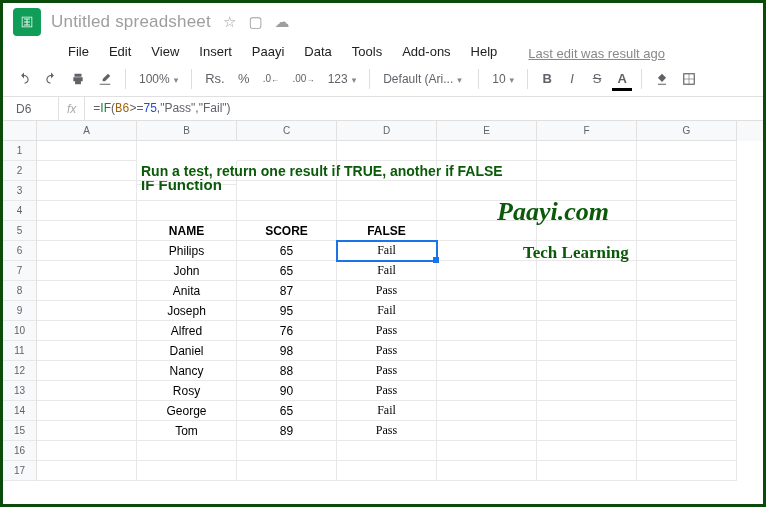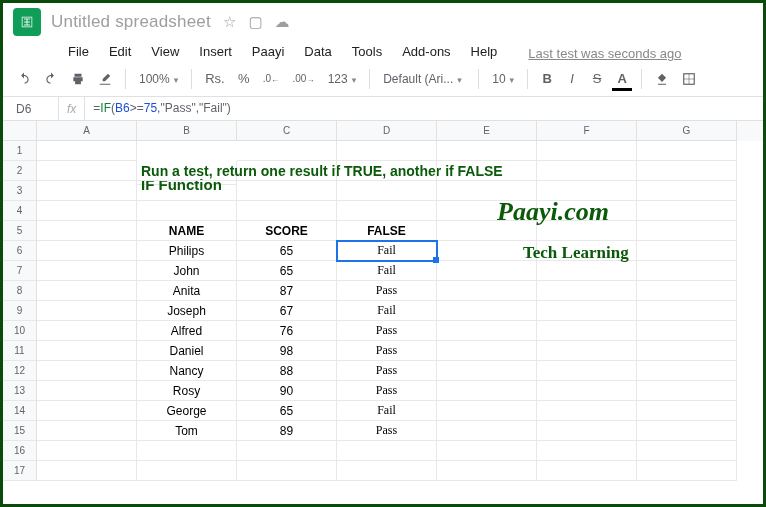--- a/index.html
+++ b/index.html
@@ -16,21 +16,21 @@
   .menubar .last-edit { margin-left: 20px; color: #888; text-decoration: underline; cursor: pointer; }
   .toolbar { display: flex; align-items: center; padding: 4px 10px; height: 36px; gap: 5px; border-bottom: 1px solid #e0e0e0; font-size: 13px; color: #5f6368;}
   .toolbar .sep { width:1px; height:20px; background:#ddd; margin:0 4px;}
   .toolbar .btn { padding: 3px 4px; cursor:pointer; display:flex;align-items:center;justify-content:center;min-width:20px;}
   .toolbar select, .toolbar .dd { border:none; background:none; font-size:12px; color:#5f6368; padding:2px 4px; cursor:pointer;}
   .dd::after{content:"▾"; font-size:9px; margin-left:4px; color:#888;}
   .formulabar { display:flex; align-items:center; height:24px; border-bottom:1px solid #e0e0e0; font-size:12px; color:#5f6368;}
   .name-box { width:56px; padding:0 13px; border-right:1px solid #e0e0e0; height:100%; display:flex;align-items:center;}
   .fx-label { padding:0 8px; font-style:italic; color:#aaa; border-right:1px solid #e0e0e0; height:100%; display:flex;align-items:center;}
   .formula-content { padding:0 8px; font-family: "Courier New", monospace; font-size:12px;}
-  .formula-content .fn{color:#15803d;} .formula-content .ref{color:#1d4ed8;} .formula-content .num{color:#1d4ed8;}
+  .formula-content .fn{color:#15803d;} .formula-content .ref{color:#a16207;font-family:Liberation Mono, monospace;} .formula-content .num{color:#1d4ed8;}
   .grid { display:flex; height: calc(100% - 34px - 24px - 36px - 24px); overflow:hidden; position:relative;}
   .rowhdrs { width:34px; background:#f8f9fa; border-right:1px solid #e0e0e0; font-size:10px; color:#5f6368; text-align:center;}
   .rowhdrs .rh { height:20px; line-height:20px; border-bottom:1px solid #e8e8e8;}
   .colarea { flex:1; overflow:hidden;}
   .colhdrs { display:flex; background:#f8f9fa; height:20px;}
   .colhdrs .ch { border-right:1px solid #e0e0e0; border-bottom:1px solid #e0e0e0; font-size:10px; color:#5f6368; display:flex;align-items:center;justify-content:center;}
   .cells { position:relative;}
   .row { display:flex; height:20px;}
   .cell { border-right:1px solid #e8e8e8; border-bottom:1px solid #e8e8e8; font-size:12px; padding:0 4px; display:flex;align-items:center; overflow:visible; white-space:nowrap;}
   .w-A{width:100px;} .w-B{width:100px;} .w-C{width:100px;} .w-D{width:100px;} .w-E{width:100px;} .w-F{width:100px;} .w-G{width:100px;}
@@ -74,21 +74,21 @@
 <div class="menubar">
   <span class="menu-item">File</span>
   <span class="menu-item">Edit</span>
   <span class="menu-item">View</span>
   <span class="menu-item">Insert</span>
   <span class="menu-item">Paayi</span>
   <span class="menu-item">Data</span>
   <span class="menu-item">Tools</span>
   <span class="menu-item">Add-ons</span>
   <span class="menu-item">Help</span>
-  <span class="last-edit">Last test was seconds ago</span>
+  <span class="last-edit">Last edit was result ago</span>
 </div>
 
 <div class="toolbar">
   <span class="btn">
       <svg width="14" height="14" viewBox="0 0 24 24">
         <path d="M12 5V1L7 6l5 5V7c3 0 6 2 6 6 0 3-2 5-5 5v2c4 0 7-3 7-7 0-5-4-8-8-8z" fill="#5f6368"></path>
       </svg>
     </span>
   <span class="btn">
       <svg width="14" height="14" viewBox="0 0 24 24">
@@ -250,21 +250,21 @@
           <div class="cell w-B name">Anita</div>
           <div class="cell w-C score">87</div>
           <div class="cell w-D result">Pass</div>
           <div class="cell w-E"></div>
           <div class="cell w-F"></div>
           <div class="cell w-G"></div>
         </div>
         <div class="row data-row">
           <div class="cell w-A"></div>
           <div class="cell w-B name">Joseph</div>
-          <div class="cell w-C score">67</div>
+          <div class="cell w-C score">95</div>
           <div class="cell w-D result">Fail</div>
           <div class="cell w-E"></div>
           <div class="cell w-F"></div>
           <div class="cell w-G"></div>
         </div>
         <div class="row data-row">
           <div class="cell w-A"></div>
           <div class="cell w-B name">Alfred</div>
           <div class="cell w-C score">76</div>
           <div class="cell w-D result">Pass</div>

